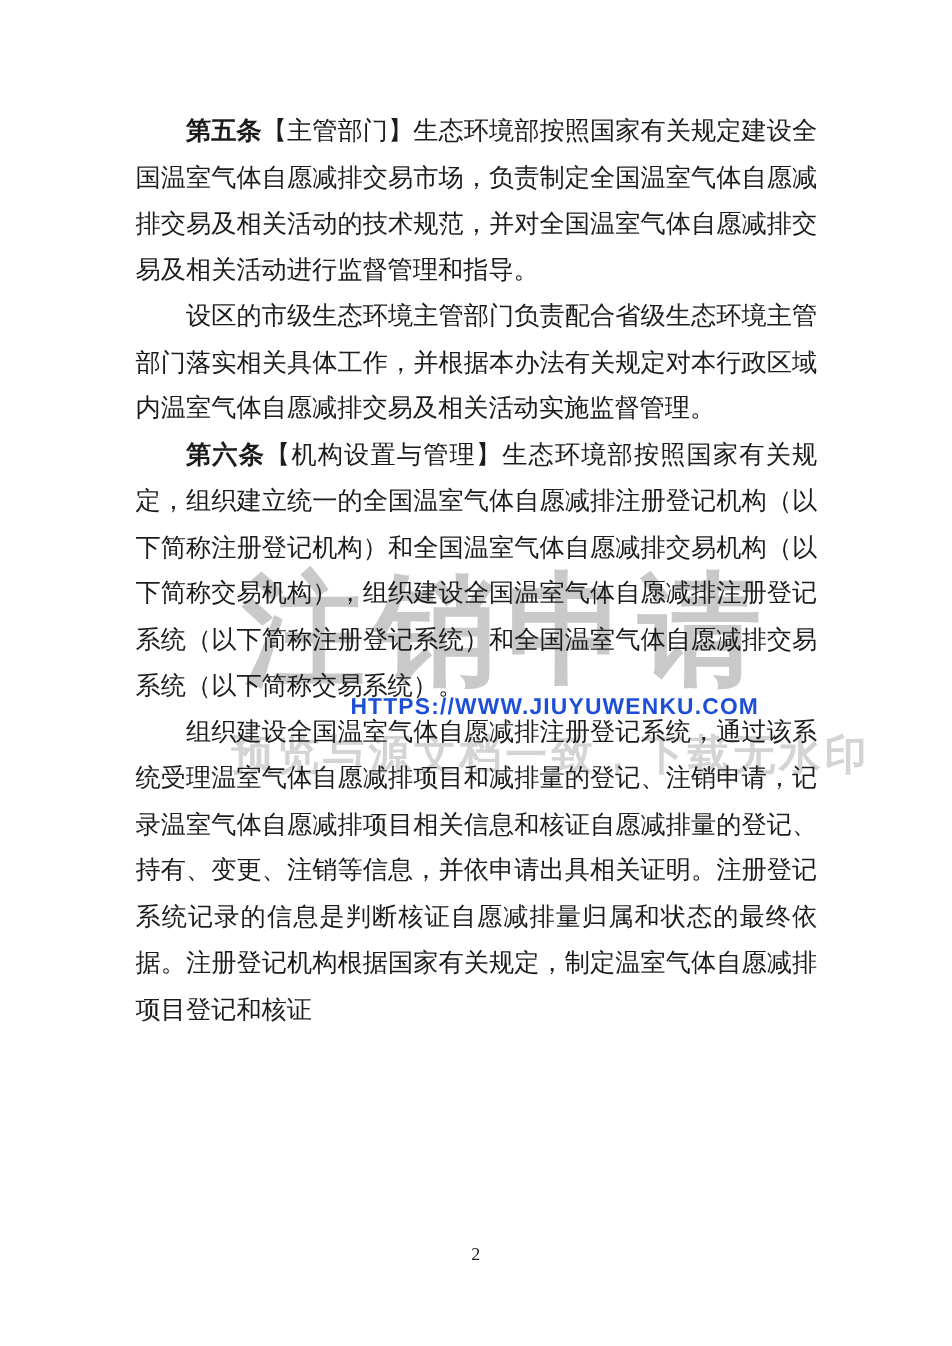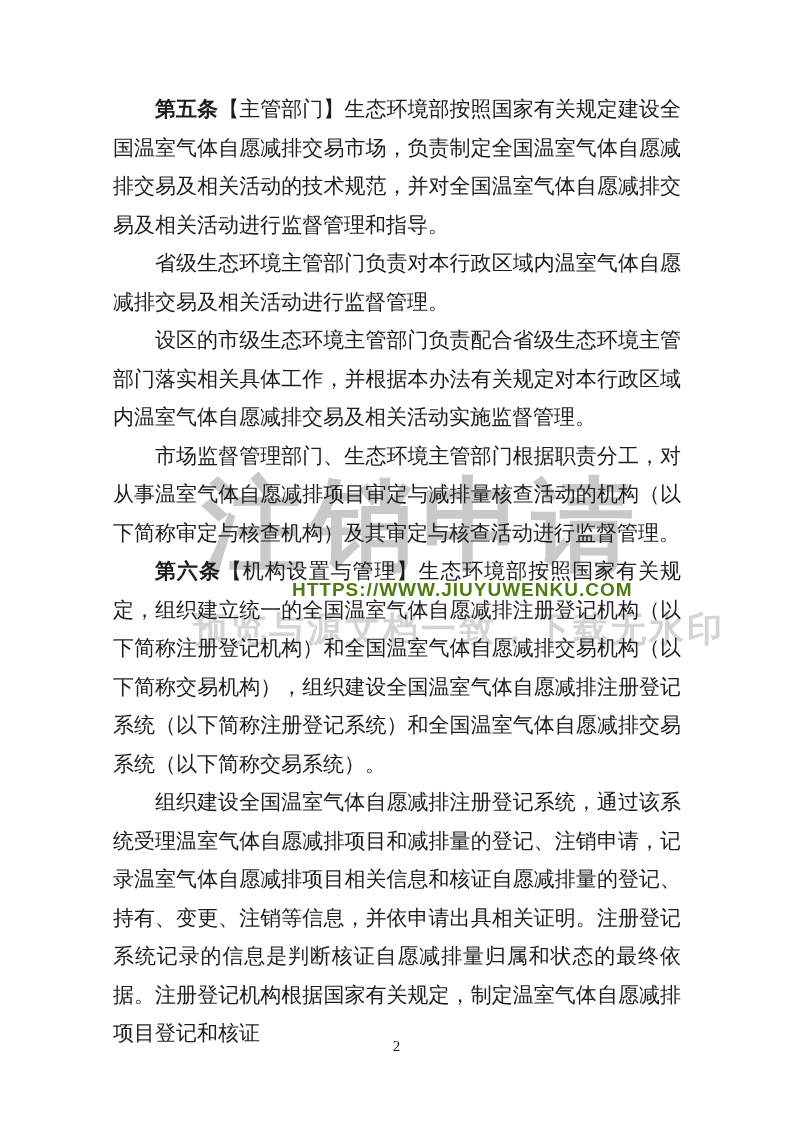--- a/index.html
+++ b/index.html
@@ -23,21 +23,21 @@
     color: #c9c9c9;
     white-space: nowrap;
   }
   .wm-url {
     position: absolute;
     left: 292px;
     top: 579px;
     font-size: 19px;
     font-weight: bold;
     letter-spacing: 1px;
-    color: #4d7c0f;
+    color: #1d4ed8;
     white-space: nowrap;
     font-family: "Liberation Sans", "DejaVu Sans", sans-serif;
   }
   .wm-tagline {
     position: absolute;
     left: 193px;
     top: 606px;
     font-size: 35px;
     font-weight: bold;
     letter-spacing: 3px;
@@ -79,22 +79,20 @@
 <div class="page">
 
   <div class="wm-layer">
     <div class="wm-brand">注销申请</div>
     <div class="wm-url">HTTPS://WWW.JIUYUWENKU.COM</div>
     <div class="wm-tagline">预览与源文档一致，下载无水印</div>
   </div>
 
   <div class="text-block">
     <p class="para"><span class="lead">第五条</span><span>【主管部门】生态环境部按照国家有关规定建设全国温室气体自愿减排交易市场，负责制定全国温室气体自愿减排交易及相关活动的技术规范，并对全国温室气体自愿减排交易及相关活动进行监督管理和指导。</span></p>
-    <p class="para"><span class="lead"></span><span>省级生态环境主管部门负责对本行政区域内温室气体自愿减排交易及相关活动进行监督管理。</span></p>
     <p class="para"><span class="lead"></span><span>设区的市级生态环境主管部门负责配合省级生态环境主管部门落实相关具体工作，并根据本办法有关规定对本行政区域内温室气体自愿减排交易及相关活动实施监督管理。</span></p>
-    <p class="para"><span class="lead"></span><span>市场监督管理部门、生态环境主管部门根据职责分工，对从事温室气体自愿减排项目审定与减排量核查活动的机构（以下简称审定与核查机构）及其审定与核查活动进行监督管理。</span></p>
     <p class="para"><span class="lead">第六条</span><span>【机构设置与管理】生态环境部按照国家有关规定，组织建立统一的全国温室气体自愿减排注册登记机构（以下简称注册登记机构）和全国温室气体自愿减排交易机构（以下简称交易机构），组织建设全国温室气体自愿减排注册登记系统（以下简称注册登记系统）和全国温室气体自愿减排交易系统（以下简称交易系统）。</span></p>
     <p class="para"><span class="lead"></span><span>组织建设全国温室气体自愿减排注册登记系统，通过该系统受理温室气体自愿减排项目和减排量的登记、注销申请，记录温室气体自愿减排项目相关信息和核证自愿减排量的登记、持有、变更、注销等信息，并依申请出具相关证明。注册登记系统记录的信息是判断核证自愿减排量归属和状态的最终依据。注册登记机构根据国家有关规定，制定温室气体自愿减排项目登记和核证</span></p>
   </div>
 
   <div class="page-number">2</div>
 
 </div>
 
 </body></html>

